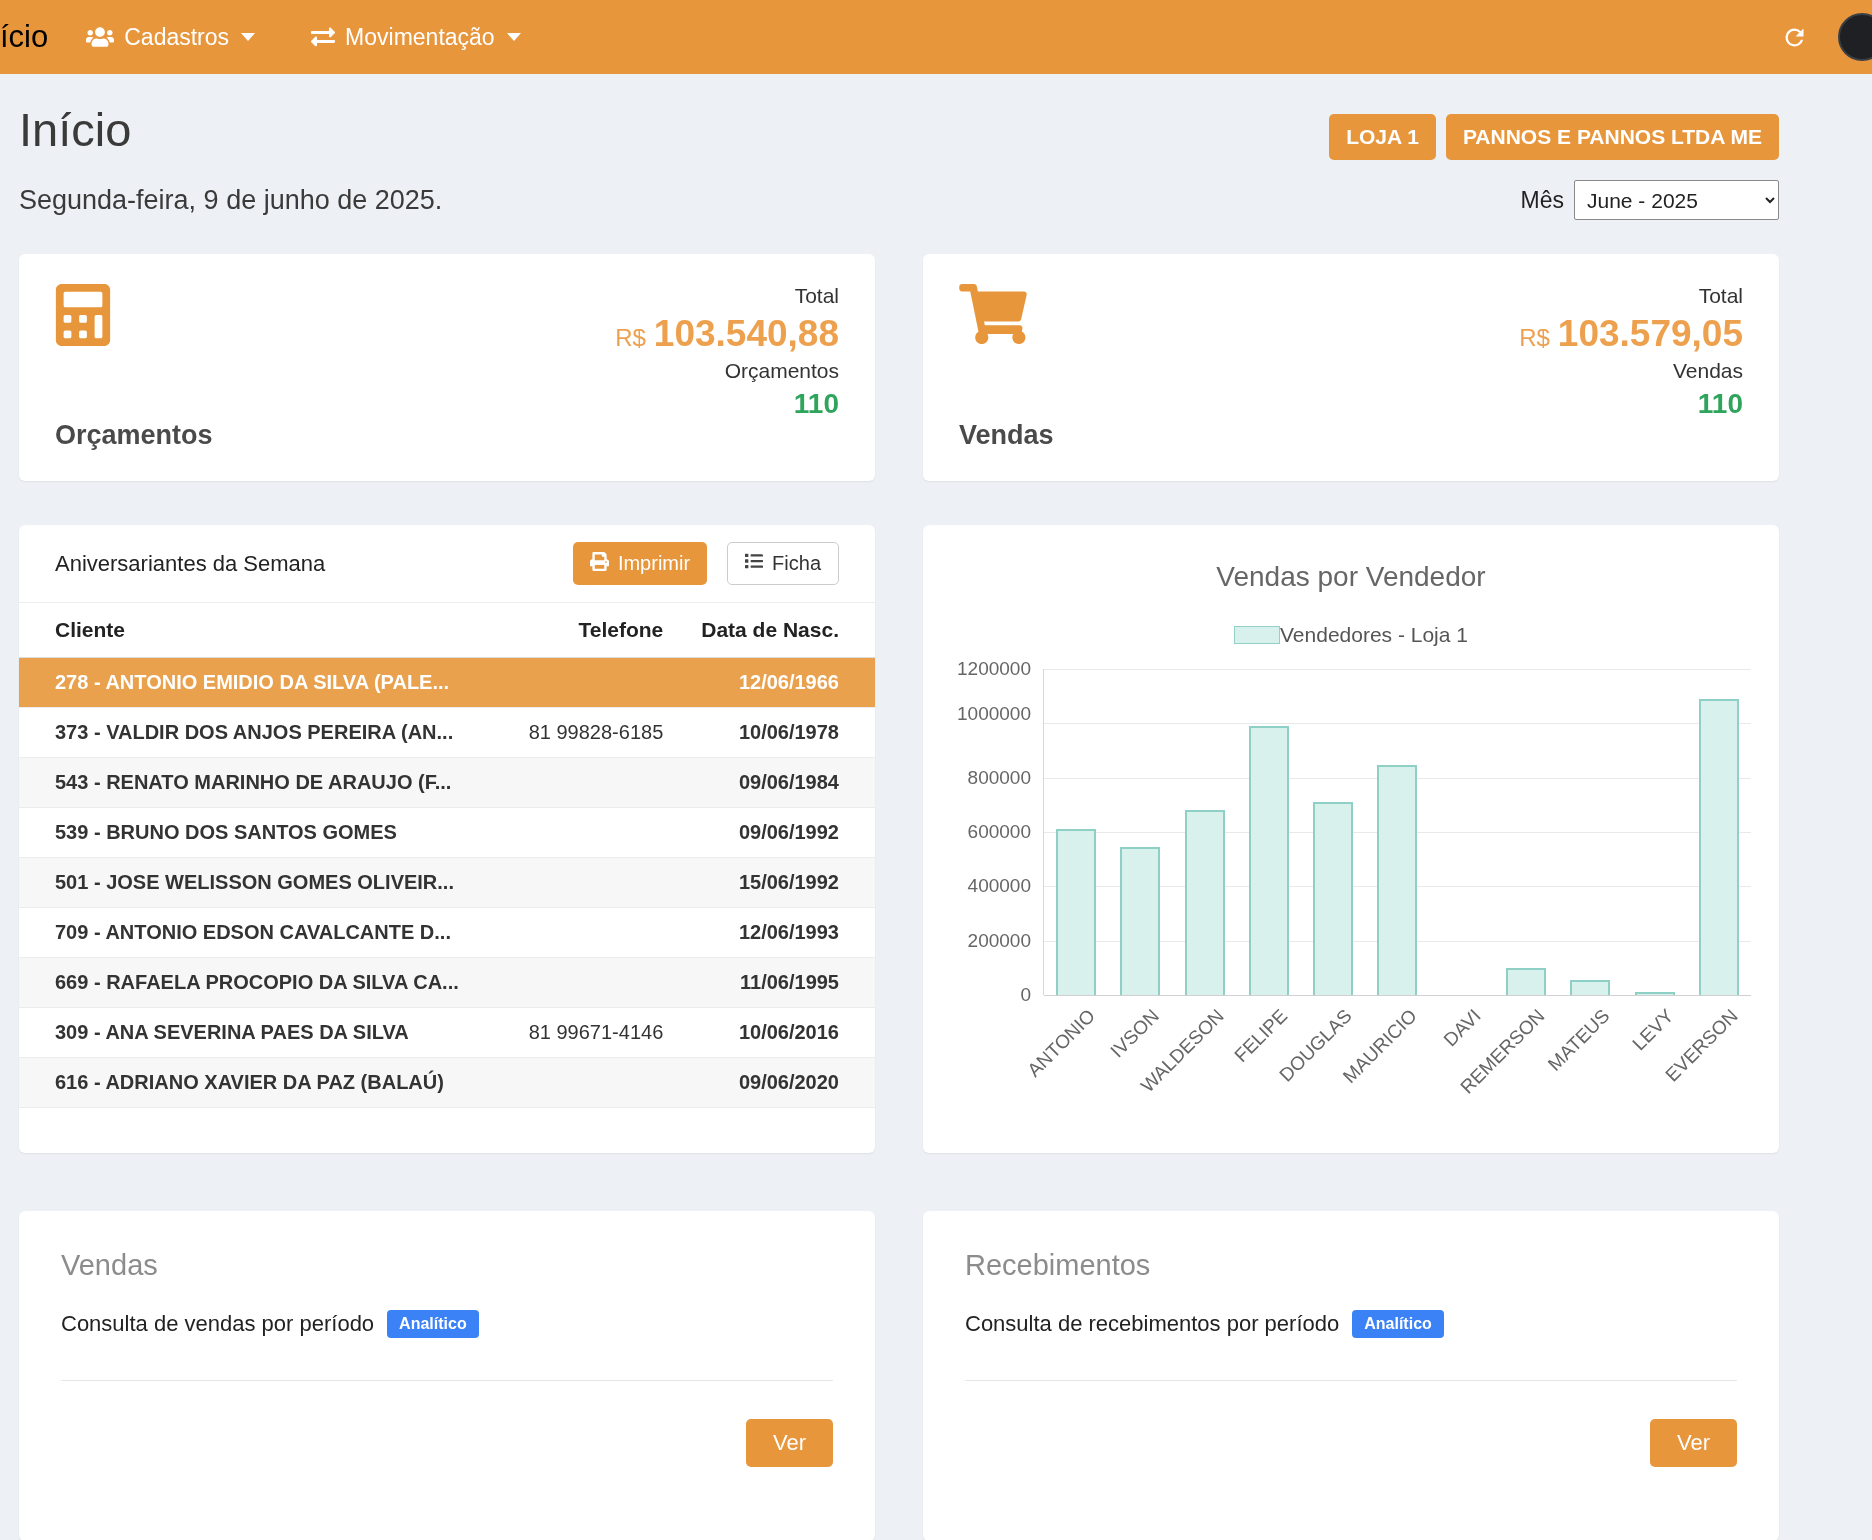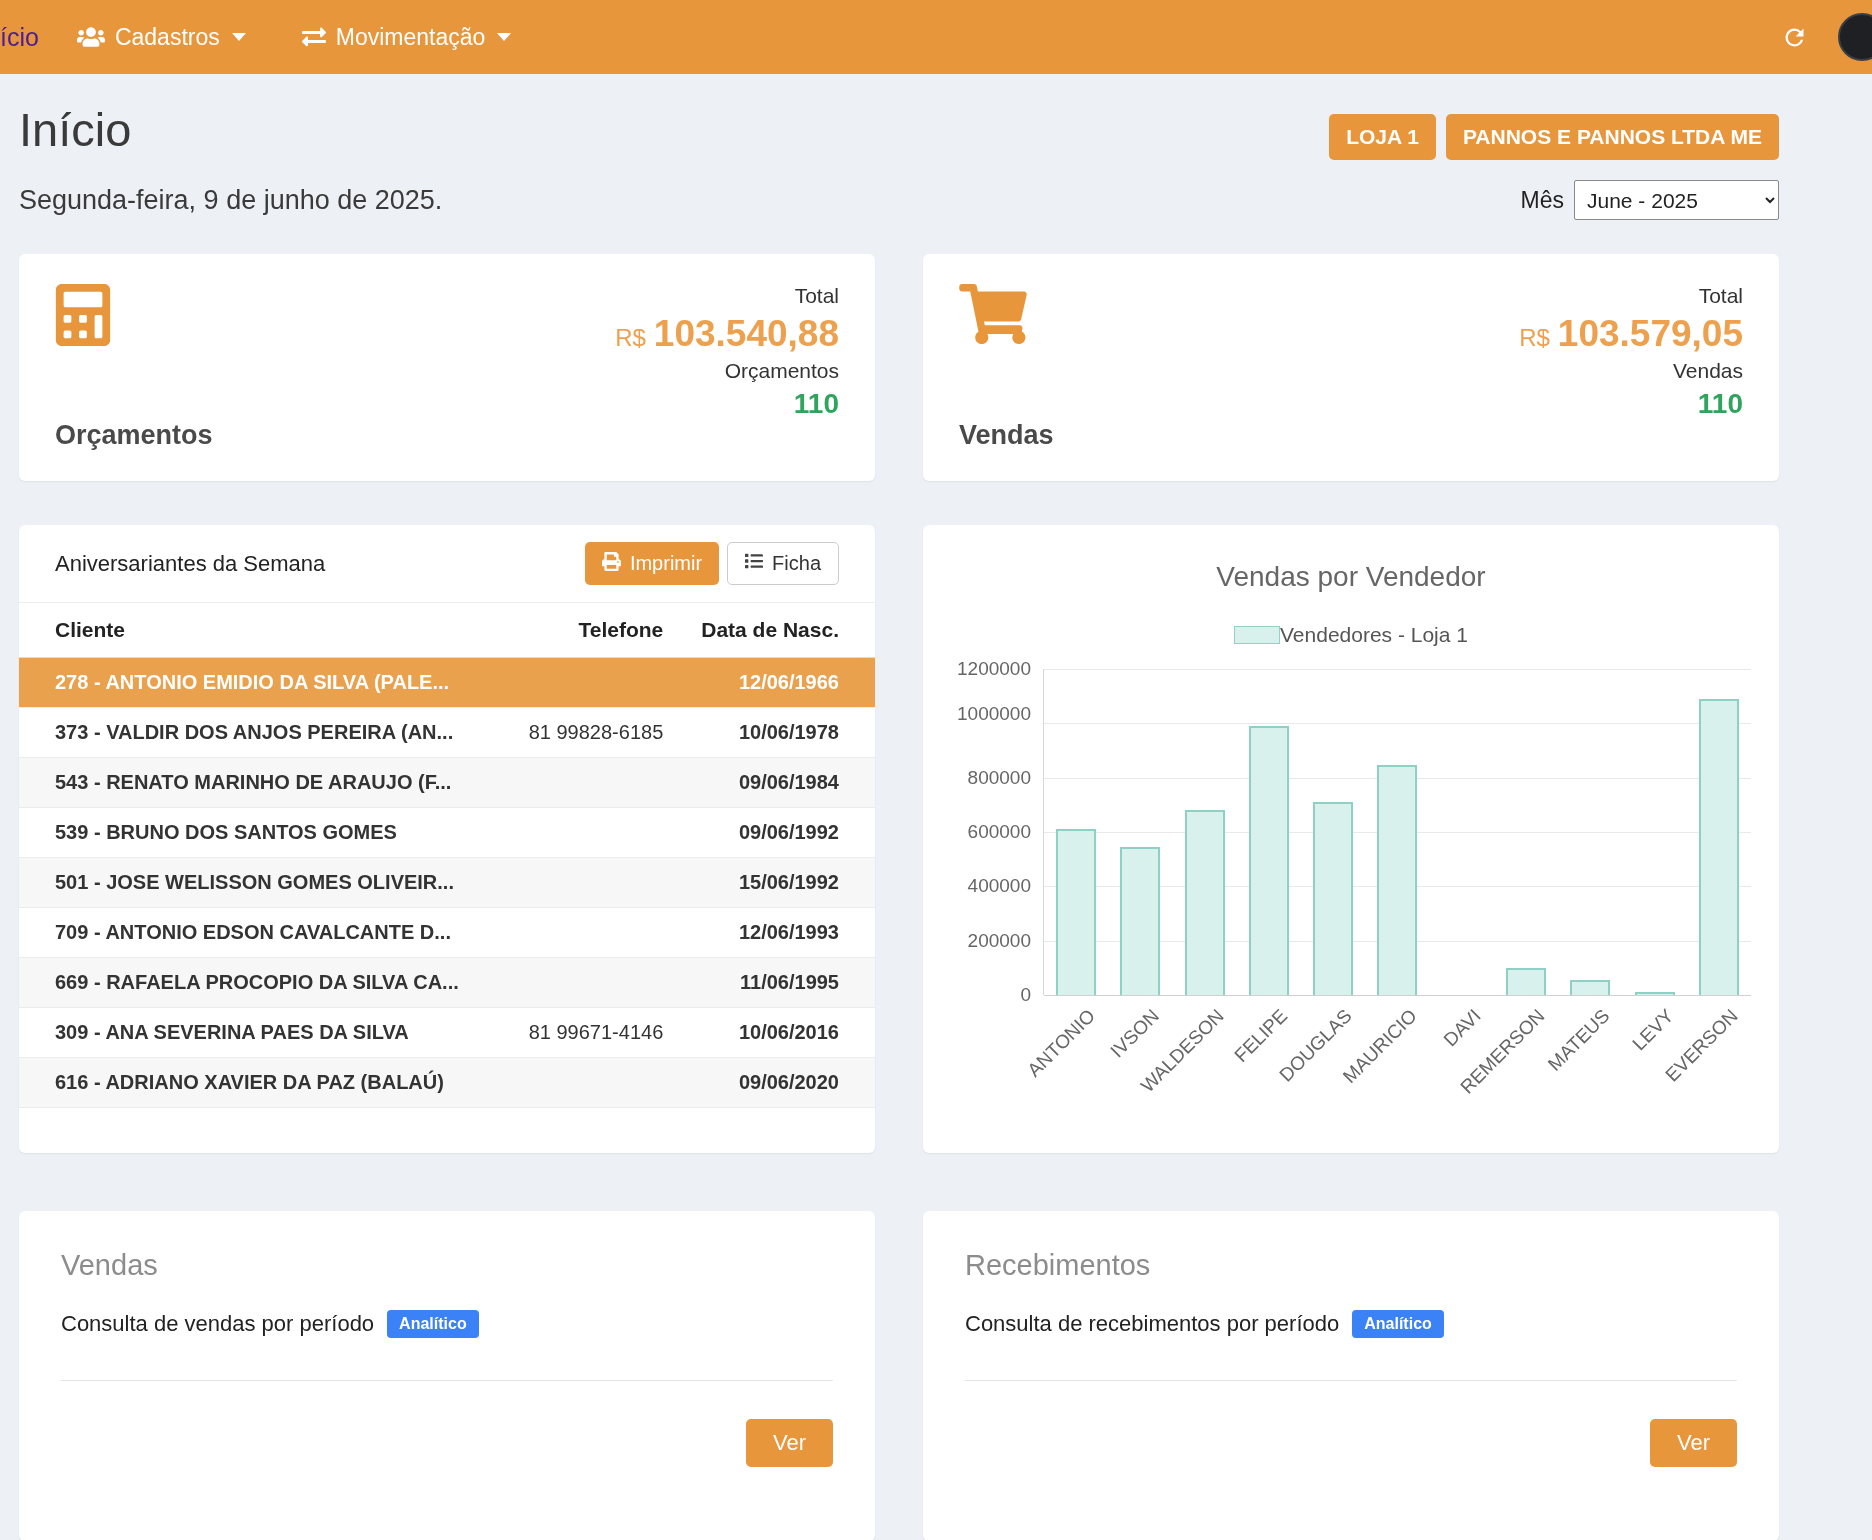--- a/index.html
+++ b/index.html
@@ -12,21 +12,21 @@
   }
 
   
   .navbar {
     height: 74px; background: #e8963c; color: #fff;
     display: flex; align-items: center; justify-content: space-between;
     padding: 0 10px 0 0;
   }
   .nav-left { display: flex; align-items: center; }
   .nav-brand {
-    font-size: 25px; color: #4c1d95; text-decoration: none;
+    font-size: 31px; color: #000000; text-decoration: none;
     padding-right: 10px; cursor: pointer;
   }
   .nav-item {
     display: flex; align-items: center; gap: 10px;
     font-size: 23px; color: #fff; padding: 0 28px; cursor: pointer;
   }
   .nav-icon svg { display: block; fill: #fff; }
   .caret {
     width: 0; height: 0; margin-left: 2px;
     border-left: 7px solid transparent; border-right: 7px solid transparent;
@@ -84,21 +84,21 @@
   .birthday-card { height: 628px; overflow: hidden; position: relative; }
   .birthday-head {
     padding: 26px 36px 20px; font-size: 28px; font-weight: 700; color: #3a3a3a;
     border-bottom: 1px solid #ededed;
   }
   .sub-row {
     display: flex; justify-content: space-between; align-items: center;
     padding: 17px 36px; border-bottom: 1px solid #ededed;
   }
   .sub-text { font-size: 22px; color: #222; }
-  .sub-buttons { display: flex; gap: 8px; }
+  .sub-buttons { display: flex; gap: 20px; }
   .btn-imprimir {
     background: #e8963c; color: #fff; border: none; cursor: pointer;
     font-size: 20px; padding: 9px 17px; border-radius: 5px;
     display: flex; align-items: center; gap: 9px;
     font-family: "Liberation Sans", sans-serif;
   }
   .btn-imprimir svg { fill: #fff; }
   .btn-ficha {
     background: #fff; color: #333; border: 1px solid #ccc; cursor: pointer;
     font-size: 20px; padding: 9px 17px; border-radius: 5px;

